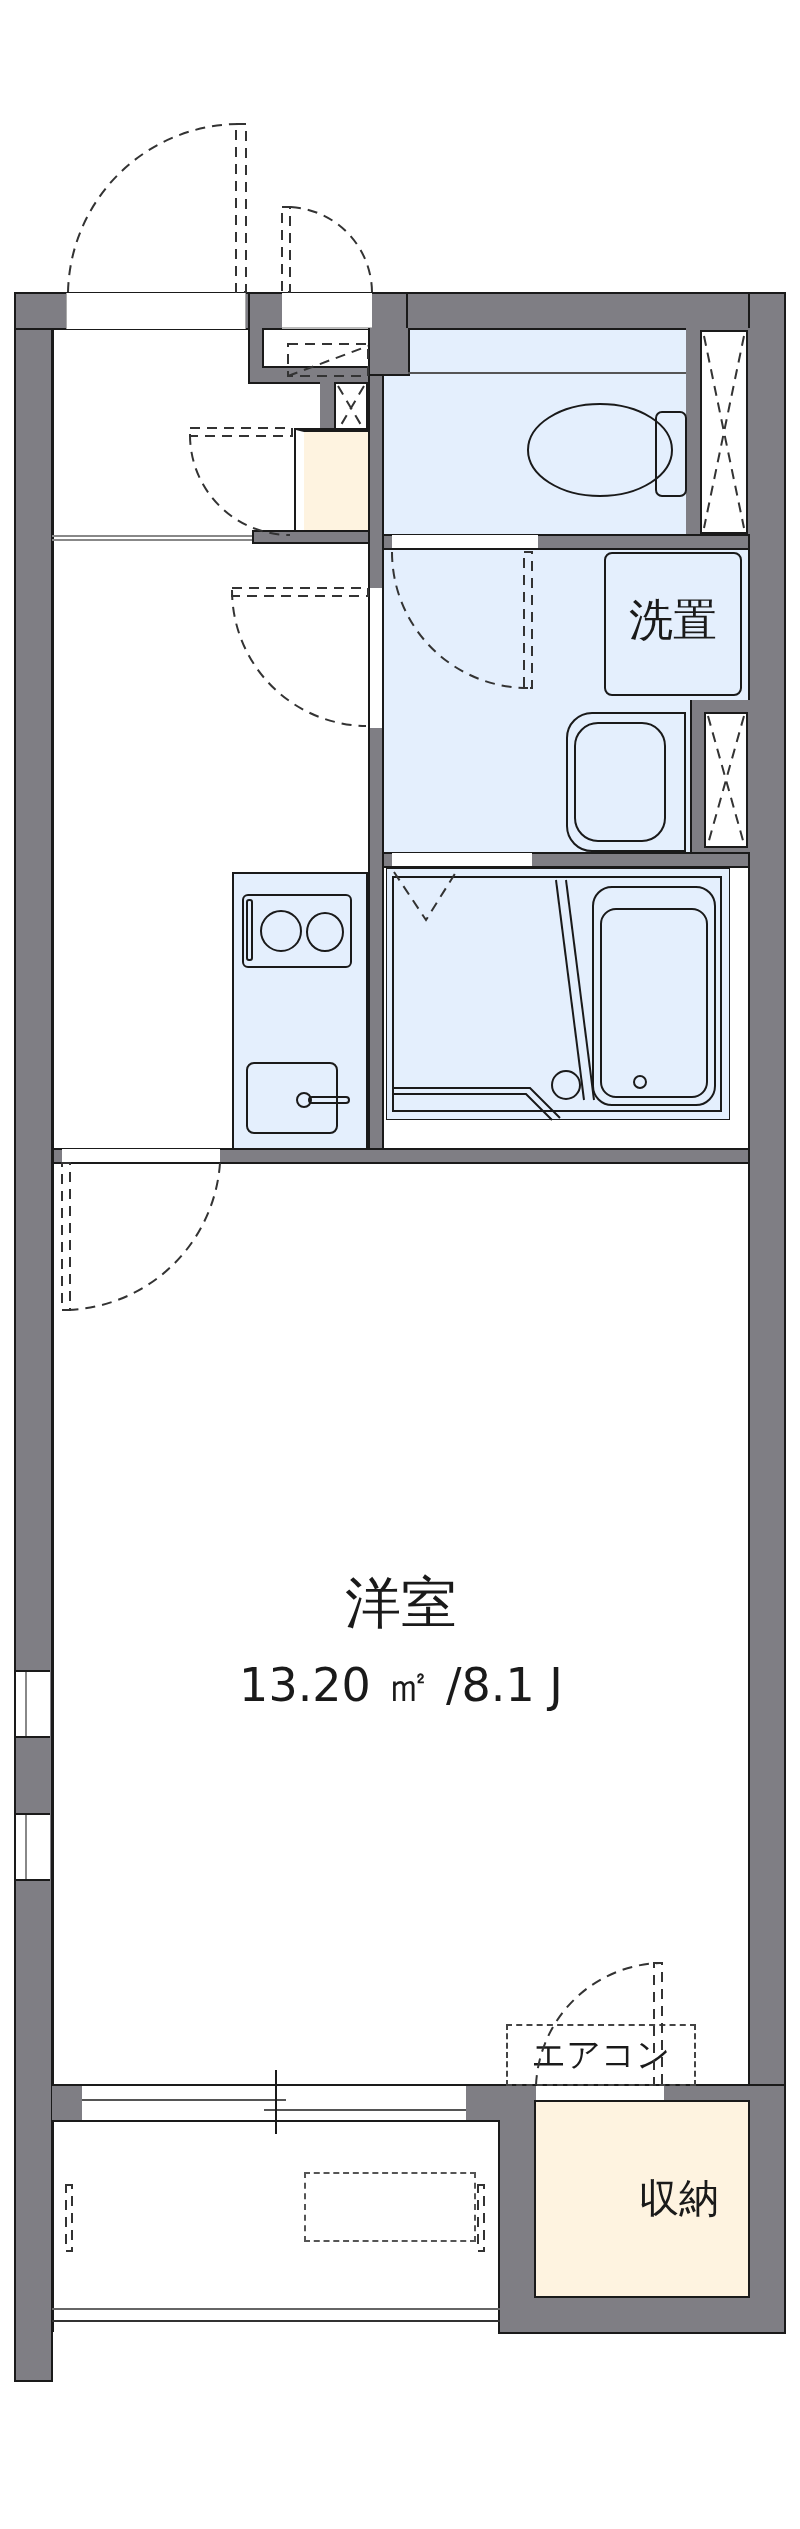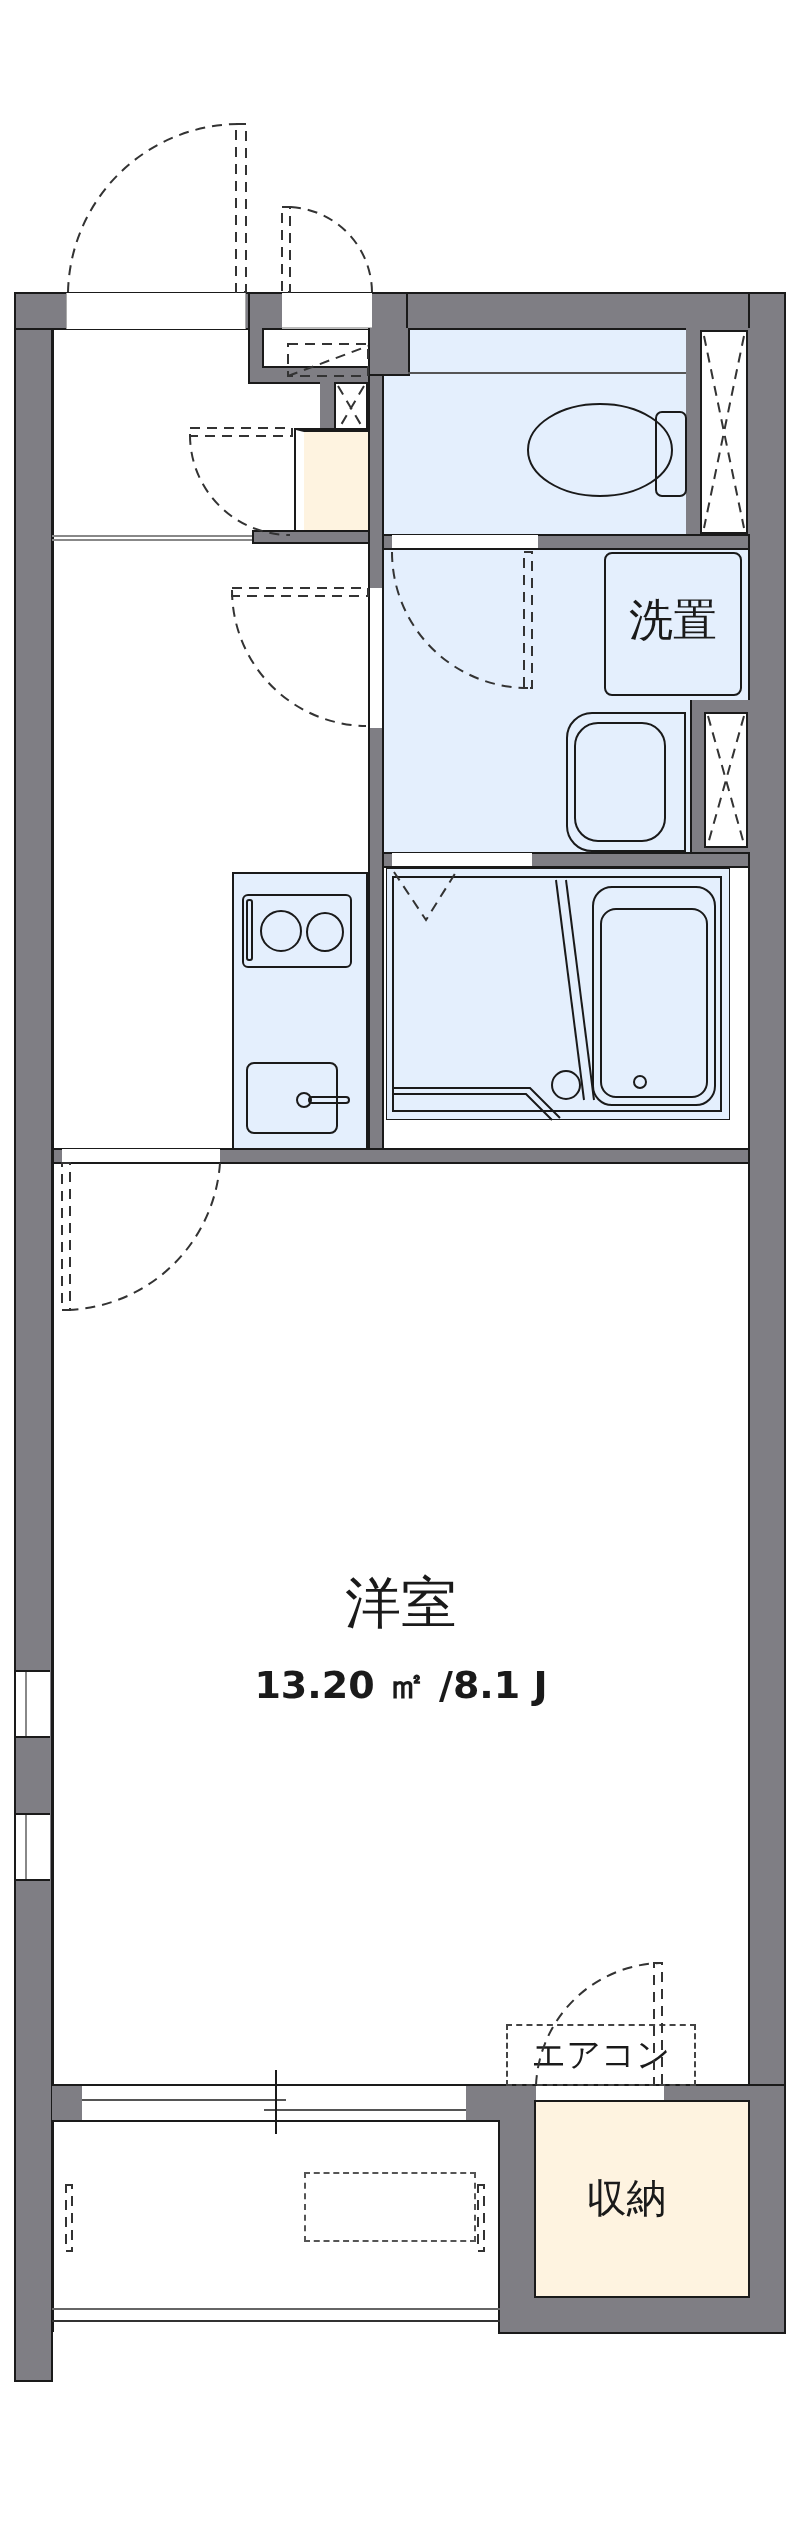--- a/index.html
+++ b/index.html
@@ -80,35 +80,35 @@
   <div class="abs" style="left:306px; top:912px; width:38px; height:40px; border:2px solid #1a1a1a; border-radius:50%;"></div>
   <div class="abs" style="left:246px; top:1062px; width:92px; height:72px; border:2px solid #1a1a1a; border-radius:8px;"></div>
   <div class="abs" style="left:296px; top:1092px; width:16px; height:16px; border:2px solid #1a1a1a; border-radius:50%;"></div>
   <div class="abs" style="left:308px; top:1096px; width:42px; height:8px; border:2px solid #1a1a1a; border-radius:4px;"></div>
 
   <div class="abs wall" style="left:52px; top:1148px; width:698px; height:16px;"></div>
   <div class="abs opening" style="left:62px; top:1149px; width:158px; height:14px;"></div>
 
   <div class="abs room" style="left:52px; top:1162px; width:698px; height:924px;"></div>
   <div class="abs label" style="left:52px; top:1568px; width:698px; font-size:56px; line-height:70px;">洋室</div>
-  <div class="abs label" style="left:52px; top:1660px; width:698px; font-size:38px; line-height:50px;font-weight:bold;">13.20 ㎡ /8.1 J</div>
+  <div class="abs label" style="left:52px; top:1660px; width:698px; font-size:46px; line-height:50px;">13.20 ㎡ /8.1 J</div>
 
   <div class="abs" style="left:16px; top:1670px; width:34px; height:68px; background:#fff; border-top:2px solid #1a1a1a; border-bottom:2px solid #1a1a1a;">
       <div class="abs" style="left:9px; top:0; width:0; height:64px; border-left:2px solid #888;"></div>
     </div>
   <div class="abs" style="left:16px; top:1813px; width:34px; height:68px; background:#fff; border-top:2px solid #1a1a1a; border-bottom:2px solid #1a1a1a;">
       <div class="abs" style="left:9px; top:0; width:0; height:64px; border-left:2px solid #888;"></div>
     </div>
 
   <div class="abs" style="left:506px; top:2024px; width:190px; height:62px; border:2px dashed #444;"></div>
   <div class="abs label" style="left:506px; top:2028px; width:190px; font-size:34px; line-height:52px;text-align:center;">エアコン</div>
 
   <div class="abs store" style="left:534px; top:2100px; width:216px; height:198px;"></div>
   <div class="abs opening" style="left:536px; top:2086px; width:128px; height:14px;"></div>
-  <div class="abs label" style="left:534px; top:2168px; width:185px; font-size:40px; line-height:60px;">収納</div>
+  <div class="abs label" style="left:534px; top:2168px; width:185px; font-size:40px; line-height:60px;text-align:right;">収納</div>
 
   <div class="abs wallnb" style="left:52px; top:2084px; width:32px; height:38px; border-top:2px solid #1a1a1a; border-bottom:2px solid #1a1a1a;"></div>
   <div class="abs" style="left:82px; top:2084px; width:386px; height:38px; background:#fff; border-top:2px solid #1a1a1a; border-bottom:2px solid #1a1a1a;"></div>
   <div class="abs wallnb" style="left:466px; top:2084px; width:34px; height:38px; border-top:2px solid #1a1a1a;"></div>
 
   <div class="abs room" style="left:52px; top:2120px; width:448px; height:212px; border-bottom:none;"></div>
   <div class="abs" style="left:52px; top:2308px; width:448px; height:14px; border-top:2px solid #666; border-bottom:2px solid #333;"></div>
   <div class="abs" style="left:304px; top:2172px; width:172px; height:70px; border:2px dashed #555;"></div>
 
   <svg width="800" height="2529">

